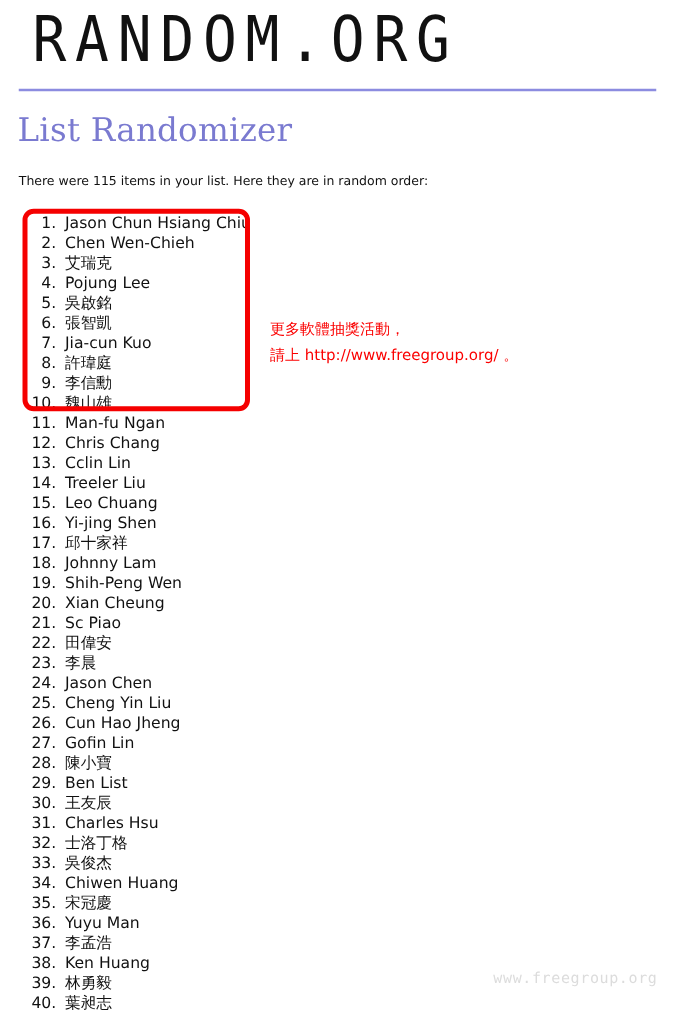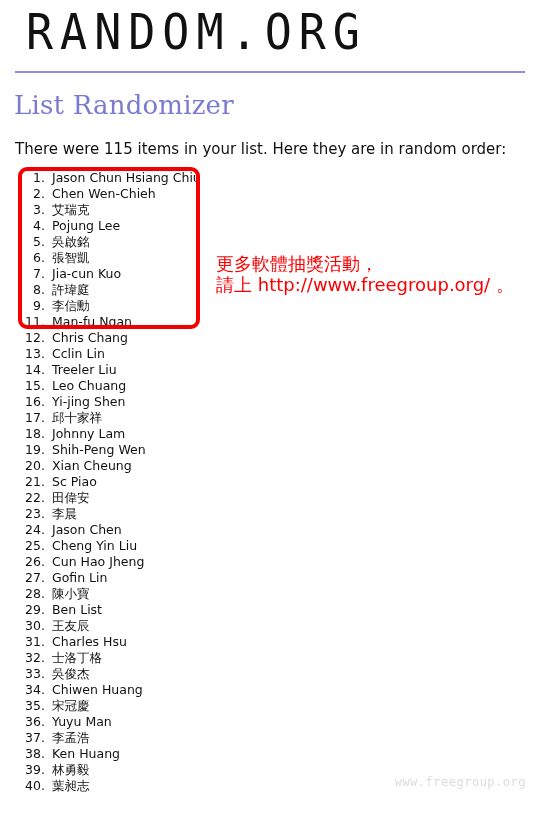--- a/index.html
+++ b/index.html
@@ -57,21 +57,21 @@
     font-size: 26px;
     font-weight: 400;
     color: #7a7ad0;
     letter-spacing: 0.2px;
   }
 
   .intro {
     position: absolute;
     left: 15px;
     top: 140px;
-    font-size: 15px;
+    font-size: 10px;
     color: #111111;
     white-space: nowrap;
   }
 
   
   .rand-list {
     position: absolute;
     left: 15px;
     top: 170px;
     width: 250px;
@@ -111,21 +111,21 @@
     box-sizing: border-box;
     pointer-events: none;
   }
 
   
   .annotation {
     position: absolute;
     left: 216px;
     top: 253px;
     color: #fb0000;
-    font-size: 18px;
+    font-size: 12px;
     line-height: 21px;
     white-space: nowrap;
   }
   .annotation .line2 .url {
     font-family: "DejaVu Sans", "Liberation Sans", sans-serif;
   }
 
   
   .watermark {
     position: absolute;
@@ -181,20 +181,24 @@
     </li>
     <li>
       <span class="num">8.</span>
       <span class="val">許瑋庭</span>
     </li>
     <li>
       <span class="num">9.</span>
       <span class="val">李信勳</span>
     </li>
     <li>
+      <span class="num">10.</span>
+      <span class="val">魏山雄</span>
+    </li>
+    <li>
       <span class="num">11.</span>
       <span class="val">Man-fu Ngan</span>
     </li>
     <li>
       <span class="num">12.</span>
       <span class="val">Chris Chang</span>
     </li>
     <li>
       <span class="num">13.</span>
       <span class="val">Cclin Lin</span>

